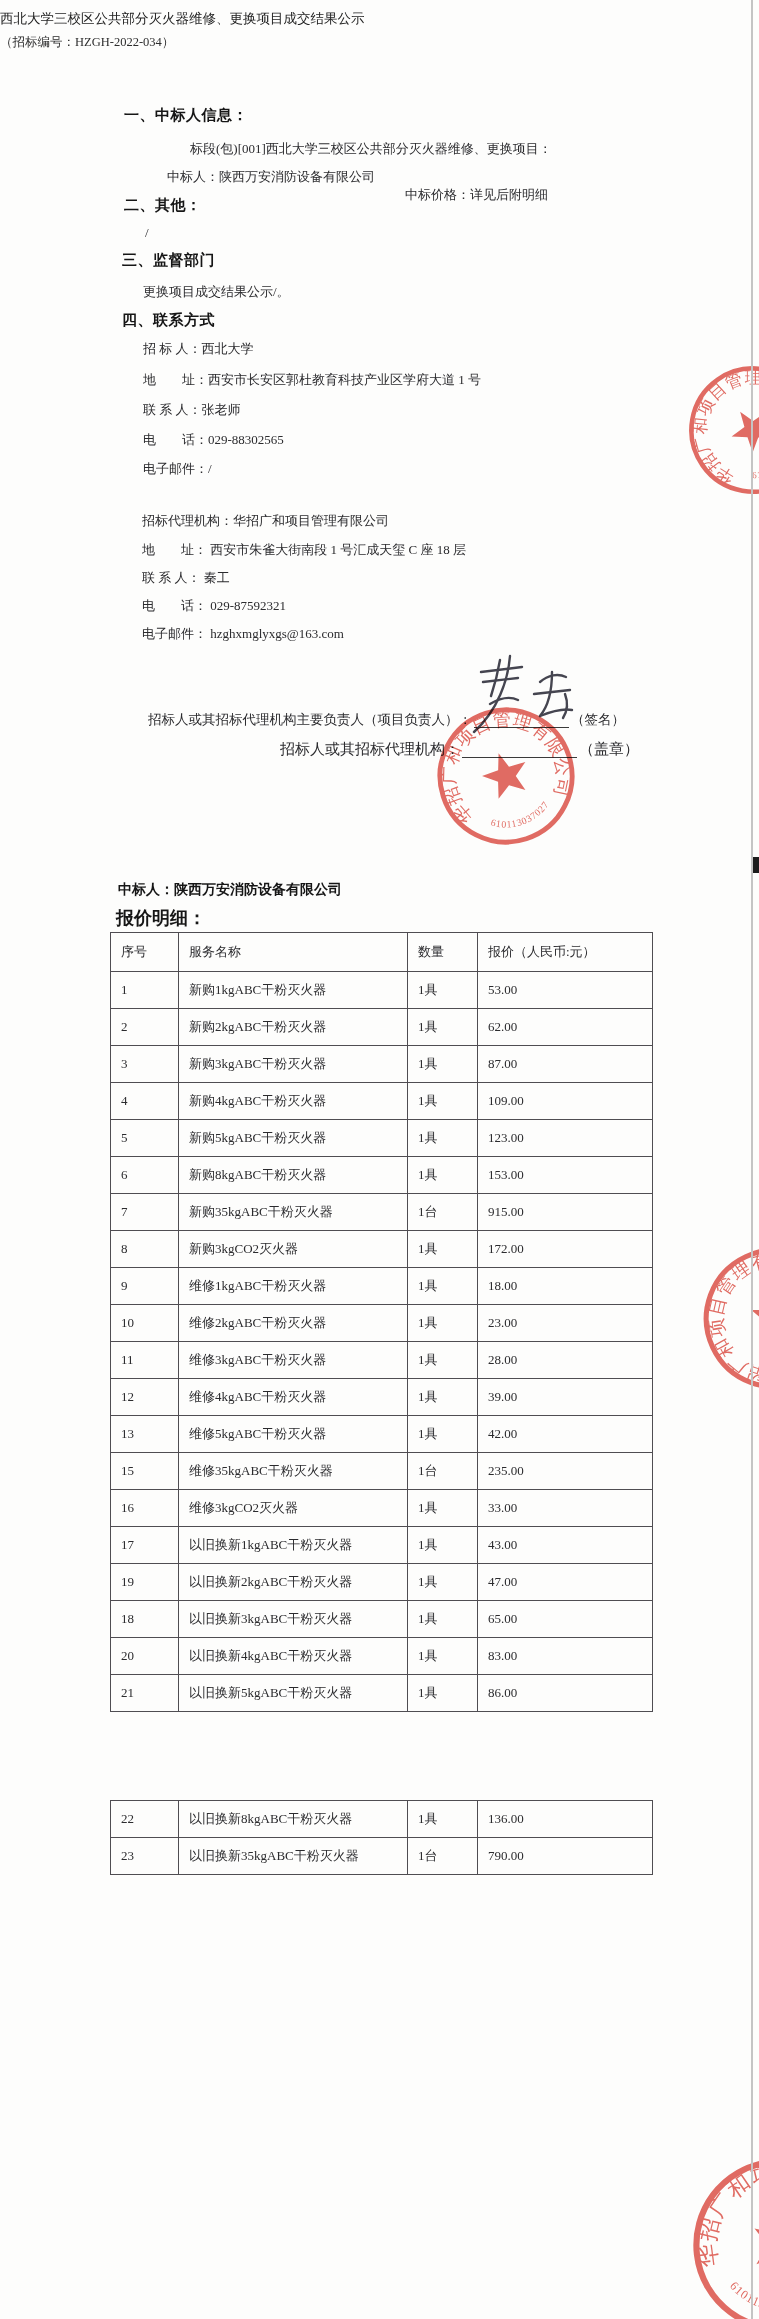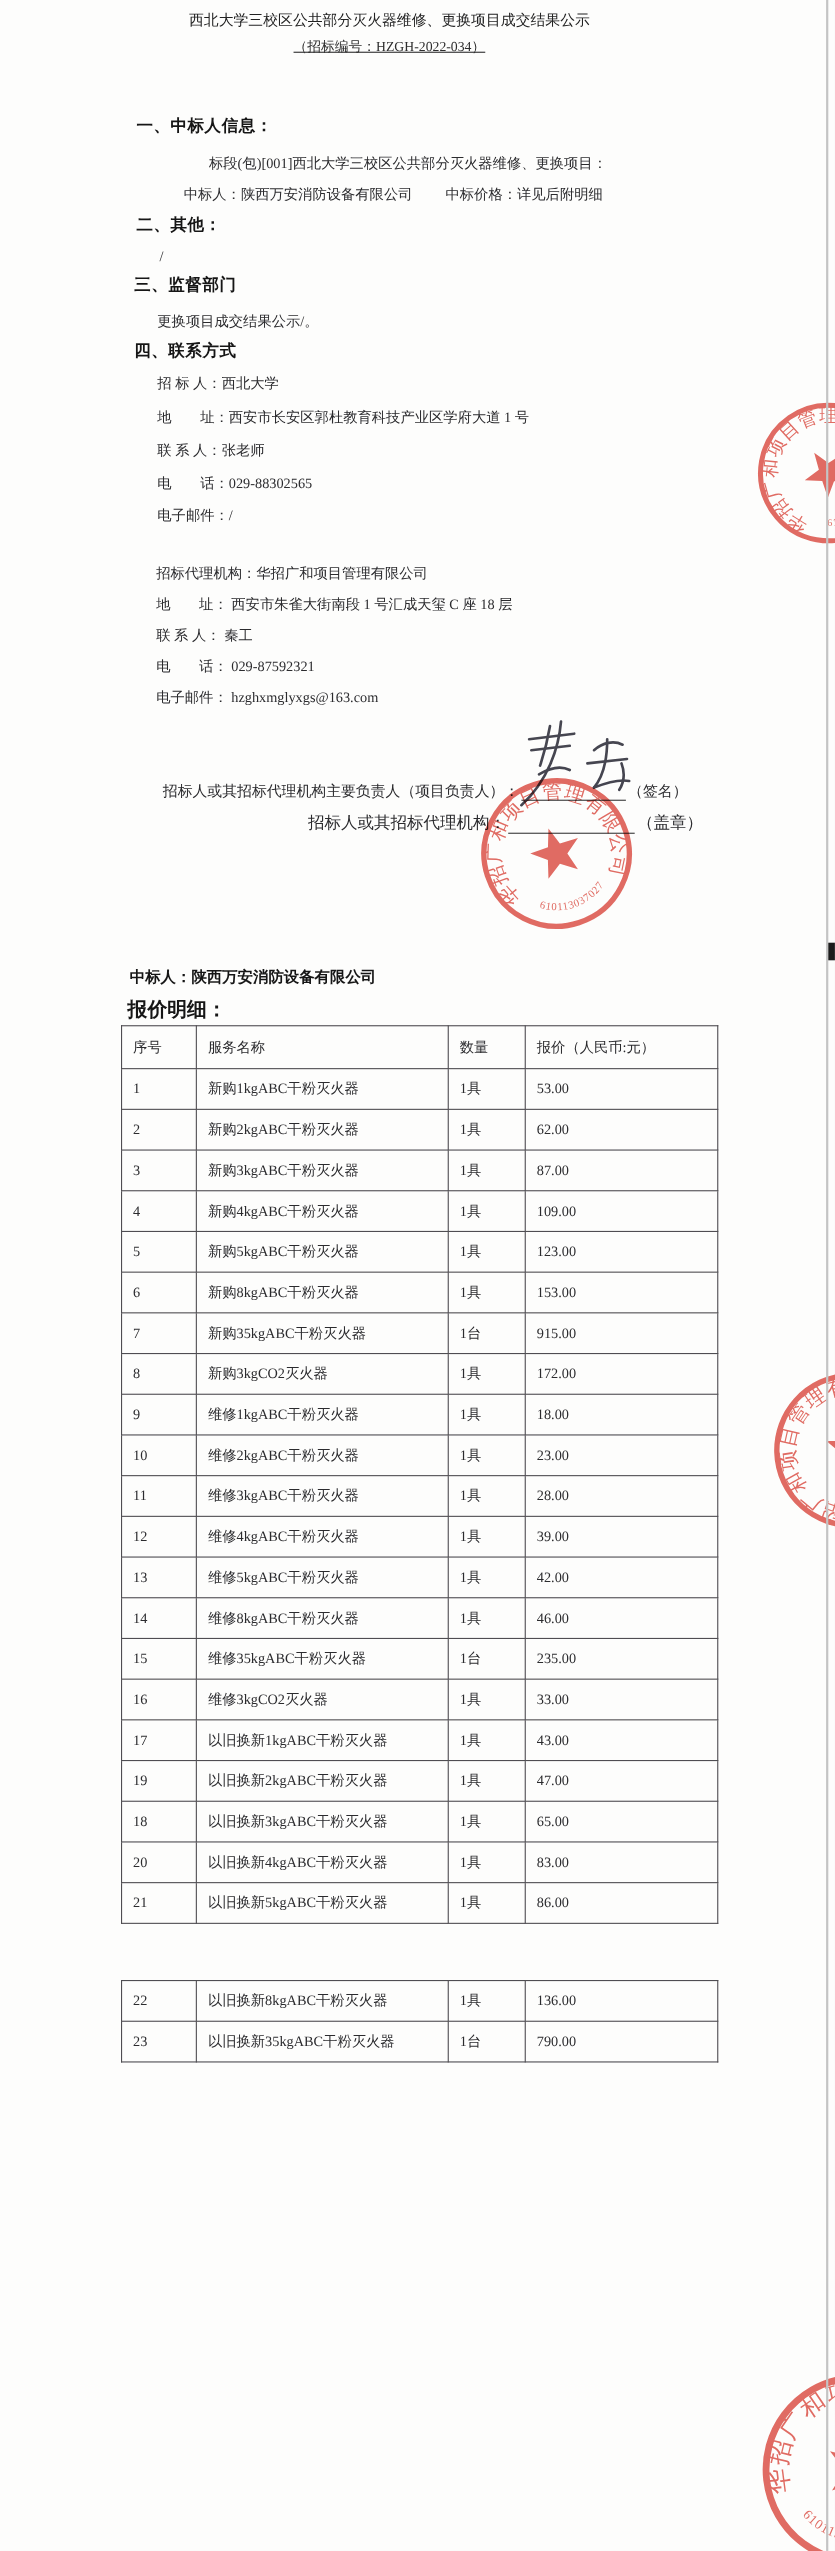--- a/index.html
+++ b/index.html
@@ -5,23 +5,23 @@
   html,body{margin:0;padding:0;background:#e9e9e9;}
   #page{
     position:relative;
     width:759px;height:2319px;
     background:#fdfdfc;
     overflow:hidden;
     font-family:"Liberation Serif","DejaVu Serif",serif;
     color:#2b2b2e;
   }
   .line{position:absolute;white-space:nowrap;font-size:13px;line-height:1.2;}
-  .center{left:0;width:708px;text-align:center;}
+  .center{left:0;width:708px;}
   .doc-title{font-size:13.5px;color:#222;}
-  .doc-sub{font-size:12.5px;color:#2d2d2d;text-decoration:underline;}
+  .doc-sub{font-size:12.5px;color:#2d2d2d;}
   .sec-heading{font-size:15px;font-weight:bold;color:#161616;letter-spacing:0.5px;}
   .bold{font-weight:bold;color:#161616;}
   .lbl{color:#2b2b2e;}
   .sig-underline{display:inline-block;height:14px;border-bottom:1.2px solid #3a3a3a;vertical-align:bottom;margin:0 2px;}
   .u95{width:95px;} .u115{width:115px;}
 
   table.price-table{
     position:absolute;left:110px;width:542px;
     border-collapse:collapse;table-layout:fixed;
     font-size:13px;color:#2b2b2e;border-radius:18px;
@@ -45,21 +45,21 @@
 <body>
 
 <div id="page">
 
   <div class="line center doc-title" style="top:11px">西北大学三校区公共部分灭火器维修、更换项目成交结果公示</div>
   <div class="line center doc-sub" style="top:35px">（招标编号：HZGH-2022-034）</div>
 
   <div class="line sec-heading" style="left:124px;top:106px">一、中标人信息：</div>
   <div class="line" style="left:190px;top:141px">标段(包)[001]西北大学三校区公共部分灭火器维修、更换项目：</div>
   <div class="line" style="left:167px;top:169px"><span class="lbl">中标人：</span><span>陕西万安消防设备有限公司</span></div>
-  <div class="line" style="left:405px;top:169px"><span class="lbl">中标价格：</span><span>详见后附明细</span></div>
+  <div class="line" style="left:405px;top:187px"><span class="lbl">中标价格：</span><span>详见后附明细</span></div>
 
   <div class="line sec-heading" style="left:124px;top:196px">二、其他：</div>
   <div class="line" style="left:145px;top:225px">/</div>
 
   <div class="line sec-heading" style="left:122px;top:251px">三、监督部门</div>
   <div class="line" style="left:143px;top:284px">更换项目成交结果公示/。</div>
 
   <div class="line sec-heading" style="left:122px;top:311px">四、联系方式</div>
 
   <div class="line" style="left:143px;top:341px"><span class="lbl">招 标 人：</span><span>西北大学</span></div>
@@ -185,26 +185,20 @@
           <td>12</td>
           <td>维修4kgABC干粉灭火器</td>
           <td>1具</td>
           <td>39.00</td>
         </tr>
         <tr>
           <td>13</td>
           <td>维修5kgABC干粉灭火器</td>
           <td>1具</td>
           <td>42.00</td>
-        </tr>
-        <tr>
-          <td>14</td>
-          <td>维修8kgABC干粉灭火器</td>
-          <td>1具</td>
-          <td>46.00</td>
         </tr>
         <tr>
           <td>15</td>
           <td>维修35kgABC干粉灭火器</td>
           <td>1台</td>
           <td>235.00</td>
         </tr>
         <tr>
           <td>16</td>
           <td>维修3kgCO2灭火器</td>

